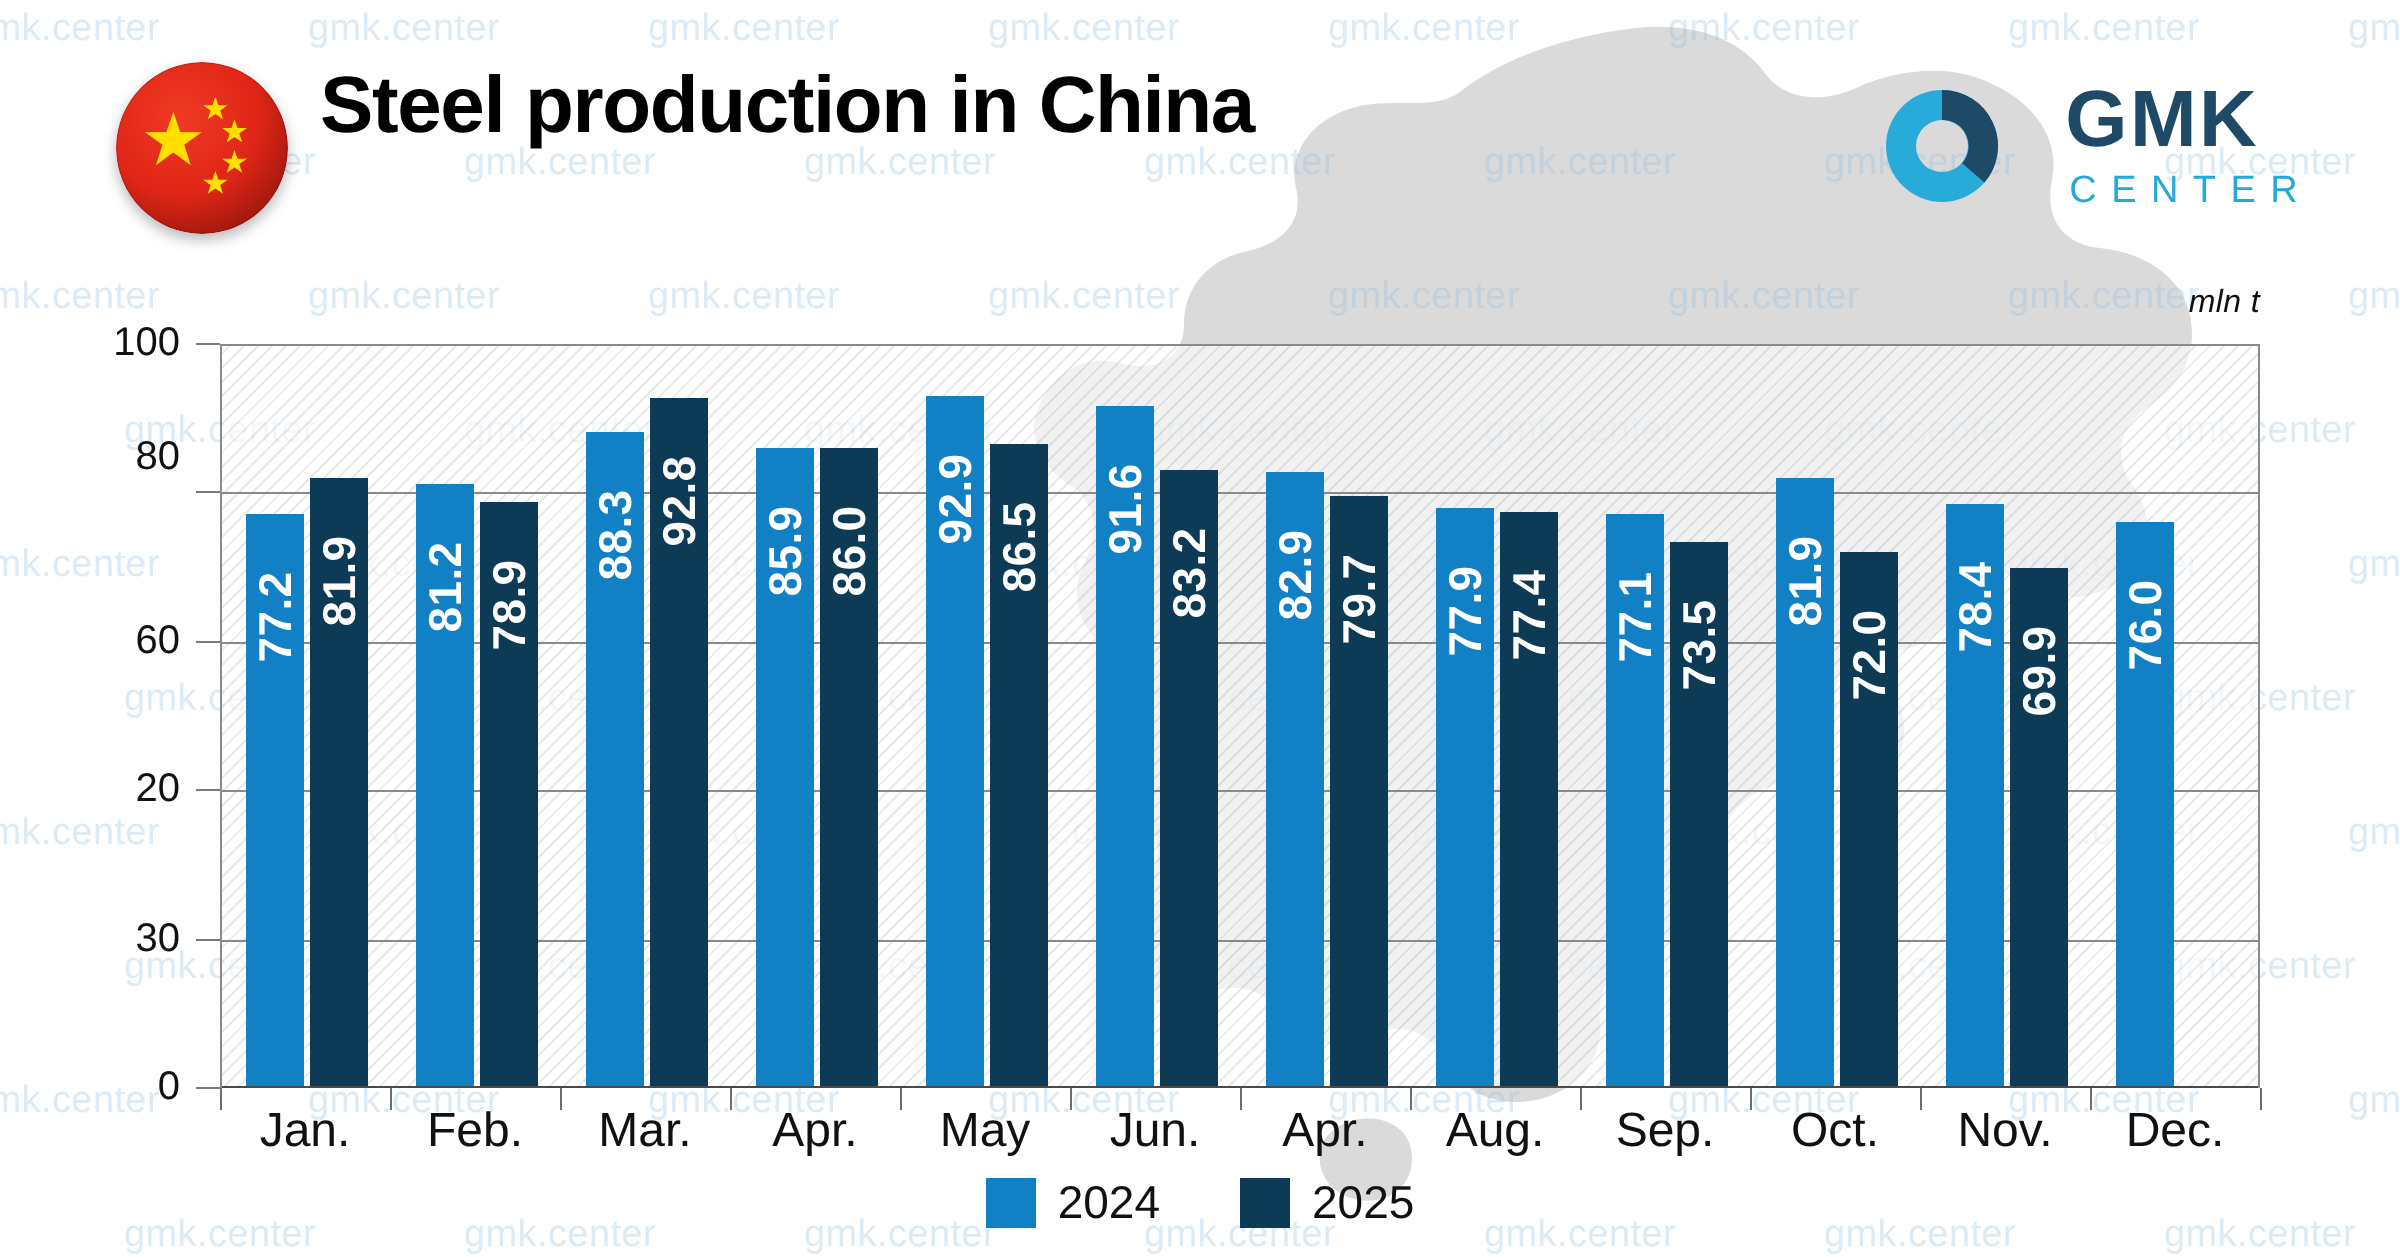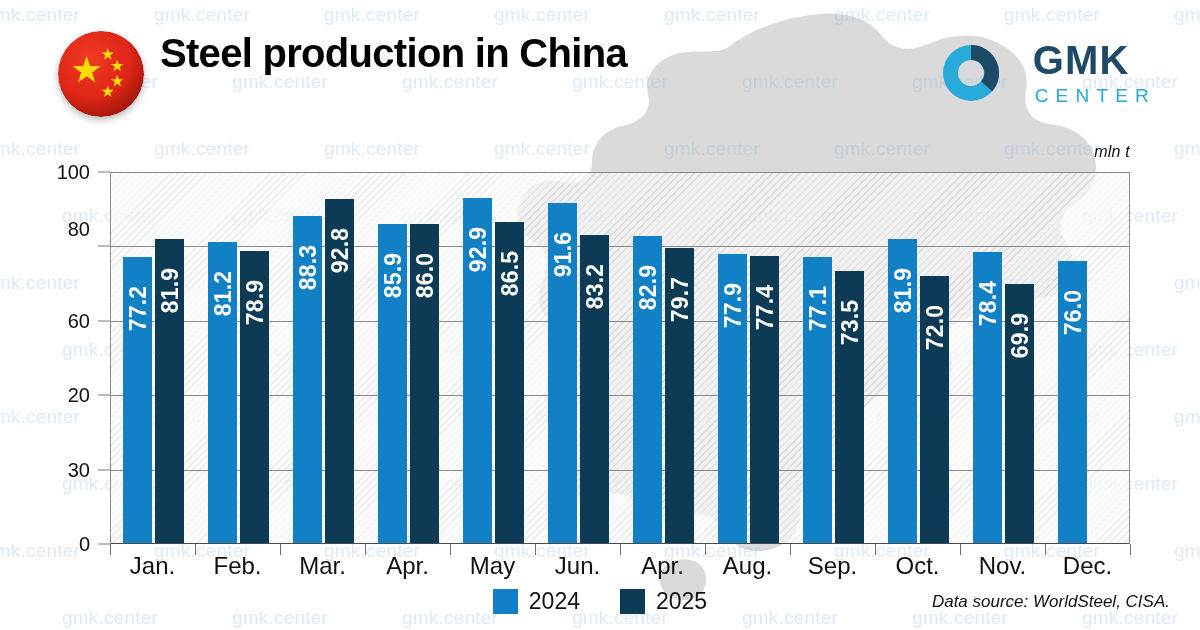--- a/index.html
+++ b/index.html
@@ -508,16 +508,15 @@
     <div class="legend" id="legend-host">
         <div class="legend-item">
           <span class="legend-swatch y2024"></span>
           <span class="legend-label">2024</span>
         </div>
         <div class="legend-item">
           <span class="legend-swatch y2025"></span>
           <span class="legend-label">2025</span>
         </div>
       </div>
-    <div class="source">Data source: WorldSteel, CISA.</div>
   </div>
 
 </div>
 
 </body></html>

